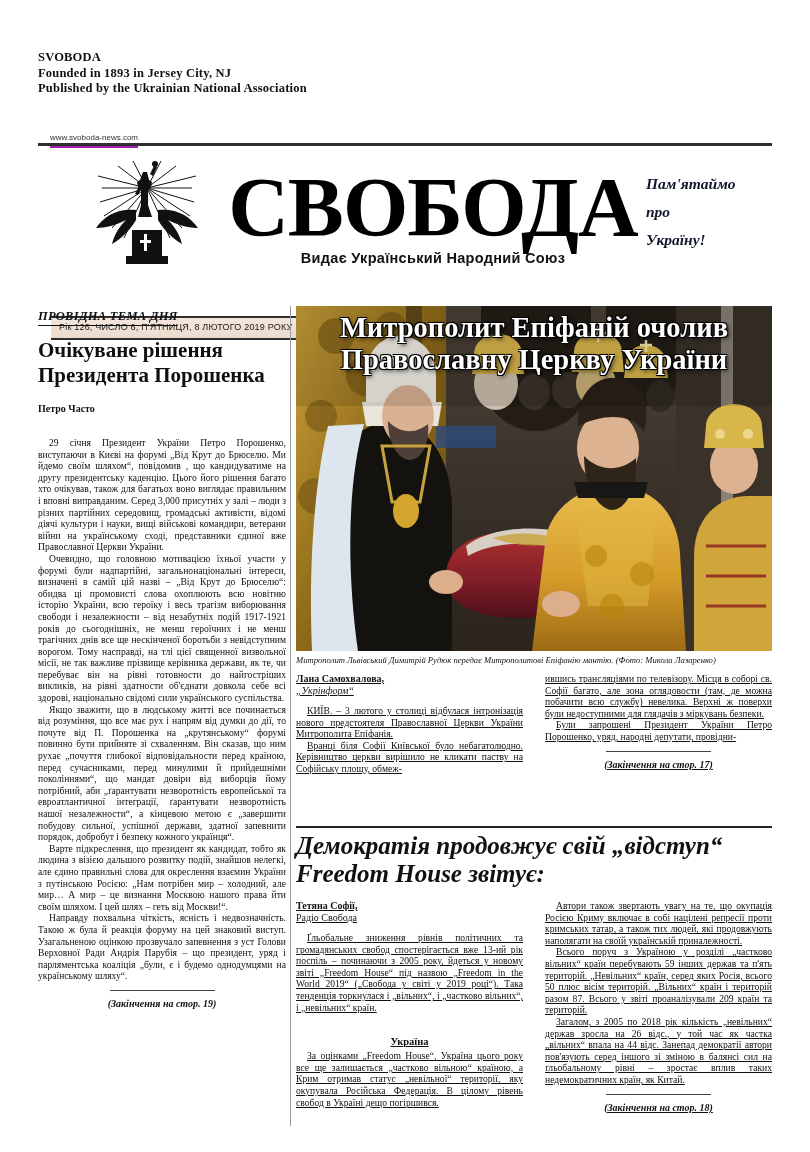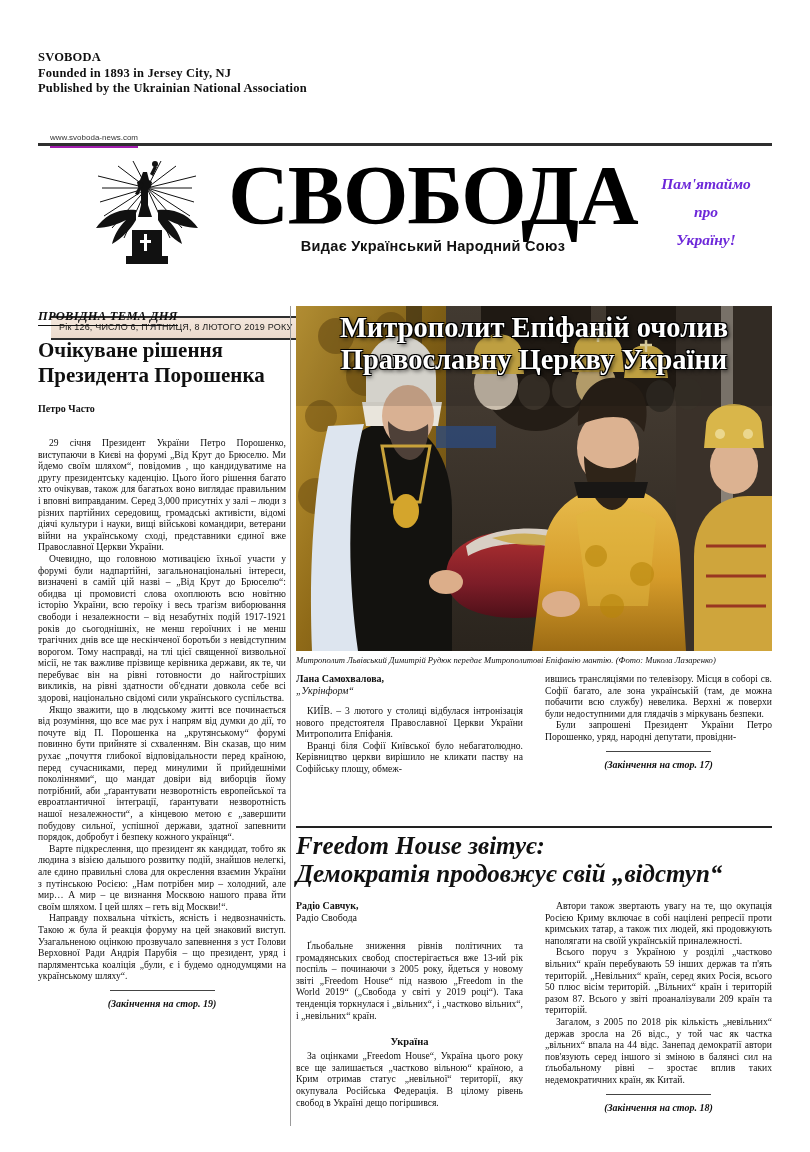--- a/index.html
+++ b/index.html
@@ -9,24 +9,24 @@
   
   .topid{position:absolute;left:38px;top:50px;width:500px;}
   .topid div{font-family:"Liberation Serif",serif;font-weight:bold;font-size:12.5px;line-height:15.5px;letter-spacing:.2px;}
   .weburl{position:absolute;left:50px;top:133px;font-family:"Liberation Sans",sans-serif;font-size:8px;color:#333;border-bottom:5px solid #a21caf;padding-bottom:1px;}
 
   
   .mast-rule{position:absolute;left:38px;width:734px;background:#2f2f2f;}
   .mast-rule.r1{top:143px;height:3px;}
   .flaghold{position:absolute;left:38px;top:150px;width:734px;height:122px;}
   .statue{position:absolute;left:50px;top:8px;width:118px;height:112px;}
-  .logotext{position:absolute;left:160px;top:0px;width:470px;text-align:center;}
+  .logotext{position:absolute;left:160px;top:12px;width:470px;text-align:center;}
   .svoboda{font-family:"Liberation Serif",serif;font-weight:bold;font-size:84px;line-height:92px;letter-spacing:-1px;color:#000;}
   .subline{font-family:"Liberation Sans",sans-serif;font-weight:bold;font-size:14.5px;letter-spacing:.3px;color:#111;margin-top:-4px;}
-  .remember{position:absolute;right:6px;top:20px;width:120px;text-align:center;font-family:"Liberation Serif",serif;font-style:italic;font-weight:bold;font-size:15.5px;line-height:28px;color:#6d28d9;}
+  .remember{position:absolute;right:6px;top:20px;width:120px;font-family:"Liberation Serif",serif;font-style:italic;font-weight:bold;font-size:15.5px;line-height:28px;color:#0f172a;}
 
   
   .datebar{position:absolute;left:51px;top:276px;width:606px;height:20px;
      background:linear-gradient(to bottom,#f3e6dc,#ecdbcd);border-top:2px solid #2f2f2f;border-bottom:2px solid #2f2f2f;margin-top:40px;}
   .datebar .l{position:absolute;left:8px;top:4px;font-family:"Liberation Sans",sans-serif;font-size:9px;letter-spacing:.2px;color:#1a1a1a;}
   .datebar .r{position:absolute;left:430px;top:4px;font-family:"Liberation Sans",sans-serif;font-size:9px;letter-spacing:.2px;color:#1a1a1a;}
   .datebar .p{position:absolute;right:8px;top:4px;font-family:"Liberation Sans",sans-serif;font-size:9px;color:#1a1a1a;}
   .yearmark{position:absolute;left:340px;top:-4px;font-family:"Liberation Serif",serif;font-style:italic;font-size:25px;color:#111;}
 
   
@@ -43,30 +43,30 @@
 
   .vrule{position:absolute;width:1px;background:#9a9a9a;}
 
   
   .mainstory{position:absolute;left:296px;top:306px;width:476px;}
   .photo{position:relative;width:476px;height:345px;overflow:hidden;background:#c2410c;}
   .mhead{position:absolute;left:0;top:6px;width:476px;text-align:center;z-index:5;
      font-family:"Liberation Serif",serif;font-weight:bold;font-size:28.5px;line-height:32px;color:#ffffff;
      text-shadow:1px 1px 0 #000,-1px 1px 0 #000,1px -1px 0 #000,-1px -1px 0 #000, 2px 2px 4px rgba(0,0,0,.8);}
   .caption{font-family:"Liberation Serif",serif;font-style:italic;font-size:8.6px;line-height:10px;margin-top:4px;}
-  .twocol{display:flex;gap:22px;margin-top:8px;}
+  .twocol{display:flex;gap:22px;margin-top:8px;text-decoration:underline;}
   .twocol > div{width:231px;}
   .mbyline{font-family:"Liberation Serif",serif;font-weight:bold;font-size:10px;line-height:12px;}
   .mbyline span.it{font-weight:normal;font-style:italic;display:block;}
 
   
   .fhsec{position:absolute;left:296px;top:832px;width:476px;}
   .fhrule-top{position:absolute;left:296px;top:826px;width:476px;height:1.5px;background:#222;}
   .fhhead{font-family:"Liberation Serif",serif;font-weight:bold;font-style:italic;font-size:25px;line-height:28px;}
-  .subhead{text-align:center;font-family:"Liberation Serif",serif;font-weight:bold;font-size:10.5px;margin:15px 0 3px 0;}
+  .subhead{text-align:center;font-family:"Liberation Serif",serif;font-weight:bold;font-size:10.5px;margin:23px 0 3px 0;}
 </style>
 </head>
 <body>
 
 <div class="page">
 
   <div class="topid">
     <div>SVOBODA</div>
     <div>Founded in 1893 in Jersey City, NJ</div>
     <div>Published by the Ukrainian National Association</div>
@@ -267,43 +267,43 @@
           <span>Лана Самохвалова,</span>
           <span class="it">„Укрінформ“</span>
         </div>
         <div class="body-serif" style="margin-top:8px;">
           <p>КИЇВ. – 3 лютого у столиці відбулася інтронізація нового предстоятеля Православної Церкви України Митрополита  Епіфанія.</p>
           <p>Вранці біля Софії Київської було небагатолюдно. Керівництво церкви вирішило не кликати паству на Софійську площу, обмеж-</p>
         </div>
       </div>
       <div>
         <div class="body-serif">
-          <p style="text-indent:0;">ившись трансляціями по телевізору. Місця в соборі св. Софії багато, але зона українській (там, де можна побачити всю службу) невелика. Верхні ж поверхи були недоступними для глядачів з міркувань безпеки.</p>
+          <p style="text-indent:0;">ившись трансляціями по телевізору. Місця в соборі св. Софії багато, але зона оглядовости (там, де можна побачити всю службу) невелика. Верхні ж поверхи були недоступними для глядачів з міркувань безпеки.</p>
           <p>Були запрошені Президент України Петро Порошенко, уряд, народні депутати, провідни-</p>
         </div>
         <div class="contrule"></div>
         <div class="contline">(Закінчення на стор. 17)</div>
       </div>
     </div>
   </div>
 
   <div class="fhrule-top"></div>
   <div class="fhsec">
     <div class="fhhead">
+      <div>Демократія продовжує свій „відступ“</div>
       <div>Freedom House звітує:</div>
-      <div>Демократія продовжує свій „відступ“</div>
     </div>
 
     <div class="twocol" style="margin-top:12px;">
       <div>
         <div class="mbyline">
-          <span>Радіо Савчук,</span>
+          <span>Тетяна Софії,</span>
           <span style="display:block;font-weight:normal;">Радіо Свобода</span>
         </div>
-        <div class="body-serif" style="margin-top:16px;">
+        <div class="body-serif" style="margin-top:8px;">
           <p>Ґльобальне зниження рівнів політичних та громадянських свобод спостерігається вже 13-ий рік поспіль – починаючи з 2005 року, йдеться у новому звіті „Freedom House“ під назвою „Freedom in the World 2019“ („Свобода у світі у 2019 році“). Така тенденція торкнулася і „вільних“, і „частково вільних“, і „невільних“ країн.</p>
         </div>
         <div class="subhead">Україна</div>
         <div class="body-serif">
           <p>За оцінками „Freedom House“, Україна цього року все ще залишається „частково вільною“ країною, а Крим отримав статус „невільної“ території, яку окупувала Російська Федерація. В цілому рівень свобод в Україні дещо погіршився.</p>
         </div>
       </div>
       <div>
         <div class="body-serif">
           <p>Автори також звертають увагу на те, що окупація Росією Криму включає в собі націлені репресії проти кримських татар, а також тих людей, які продовжують наполягати на своїй українській приналежності.</p>

